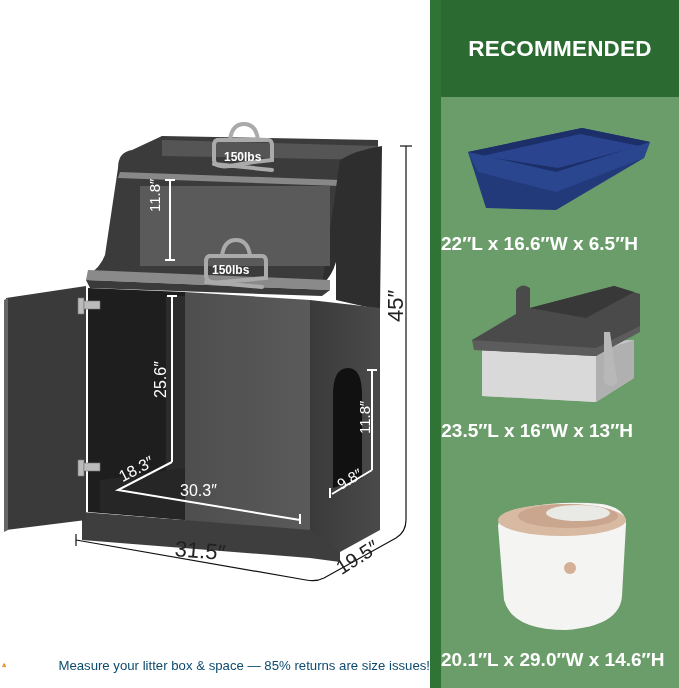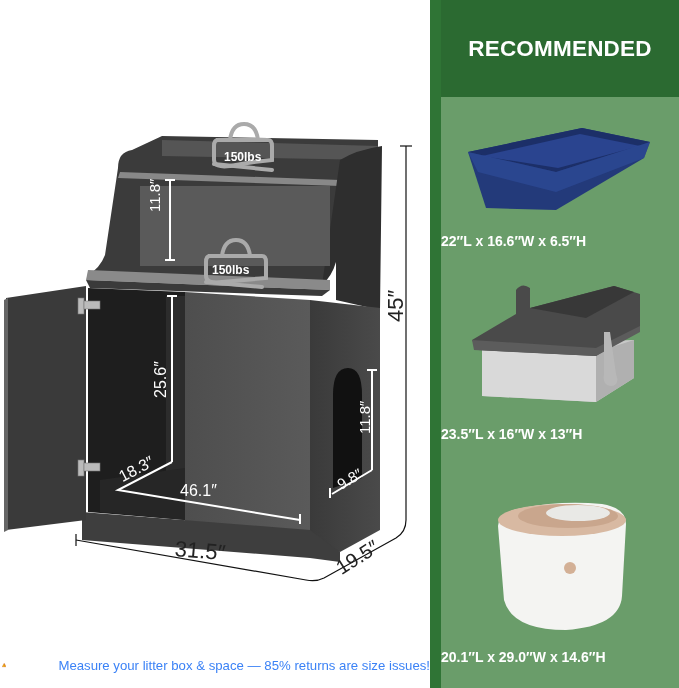--- a/index.html
+++ b/index.html
@@ -7,36 +7,36 @@
   body { position: relative; font-family: "Liberation Sans", "DejaVu Sans", sans-serif; }
 
   .left { position: absolute; left: 0; top: 0; width: 430px; height: 688px; background: #ffffff; text-align: right; }
   .left svg.diagram { position: absolute; left: 0; top: 0; }
 
   .footer-warning {
     position: absolute; left: 2px; top: 654px; height: 22px; width: 428px;
     display: flex; align-items: center; gap: 8px;
   }
   .footer-warning .warn-icon { width: 24px; height: 22px; display: inline-block; }
-  .footer-warning .warn-text { font-size: 13.2px; color: #3b82f6; white-space: nowrap; margin-left: 44px; }
+  .footer-warning .warn-text { font-size: 13.2px; color: #0c4a6e; white-space: nowrap; margin-left: 44px; }
 
   .right { position: absolute; left: 430px; top: 0; width: 249px; height: 688px; background: #6a9d6a; }
   .right .border-left { position: absolute; left: 0; top: 0; width: 11px; height: 688px; background: #2f7435; }
   .right .header {
     position: absolute; left: 11px; top: 0; width: 238px; height: 97px; background: #2b6a31;
     display: flex; align-items: center; justify-content: center;
   }
   .right .header .title-line {
     color: #ffffff; font-weight: bold; font-size: 22.5px; line-height: 28px; letter-spacing: 0.2px;
     text-align: center; white-space: nowrap;
   }
   .box-img { position: absolute; }
   .box-caption {
-    position: absolute; left: 11px; width: 192px; text-align: left;
-    color: #ffffff; font-weight: bold; font-size: 14px; white-space: nowrap;
+    position: absolute; left: 11px; width: 192px; text-align: right;
+    color: #ffffff; font-weight: bold; font-size: 19px; white-space: nowrap;
   }
 </style>
 </head>
 <body>
 
 <div class="left">
   <svg class="diagram" width="430" height="650" viewBox="0 0 430 650">
     <defs>
       <linearGradient id="sideG" x1="0" x2="1">
         <stop offset="0" stop-color="#3a3a3a"></stop>
@@ -114,21 +114,21 @@
       <path d="M406 520 Q406 532 396 538 L324 578 Q316 582 306 580 L76 540"></path>
       <line x1="76" y1="534" x2="76" y2="546"></line>
     </g>
   </svg>
 
   <div style="position:absolute;left:224px;top:150px;font-size:12px;font-weight:bold;color:#fff;">150lbs</div>
   <div style="position:absolute;left:212px;top:263px;font-size:12px;font-weight:bold;color:#fff;">150lbs</div>
   <div style="position:absolute;left:146px;top:212px;font-size:15px;color:#fff;transform:rotate(-90deg);transform-origin:left top;white-space:nowrap;">11.8″</div>
   <div style="position:absolute;left:152px;top:398px;font-size:16px;color:#fff;transform:rotate(-90deg);transform-origin:left top;white-space:nowrap;">25.6″</div>
   <div style="position:absolute;left:116px;top:470px;font-size:16px;color:#fff;transform:rotate(-28deg);transform-origin:left top;white-space:nowrap;">18.3″</div>
-  <div style="position:absolute;left:180px;top:482px;font-size:16px;color:#fff;white-space:nowrap;">46.1″</div>
+  <div style="position:absolute;left:180px;top:482px;font-size:16px;color:#fff;white-space:nowrap;">30.3″</div>
   <div style="position:absolute;left:356px;top:434px;font-size:15px;color:#fff;transform:rotate(-90deg);transform-origin:left top;white-space:nowrap;">11.8″</div>
   <div style="position:absolute;left:334px;top:478px;font-size:15px;color:#fff;transform:rotate(-30deg);transform-origin:left top;white-space:nowrap;">9.8″</div>
   <div style="position:absolute;left:383px;top:322px;font-size:22px;color:#222;transform:rotate(-90deg);transform-origin:left top;white-space:nowrap;">45″</div>
   <div style="position:absolute;left:176px;top:536px;font-size:22px;color:#222;transform:rotate(5deg);transform-origin:left top;white-space:nowrap;">31.5″</div>
   <div style="position:absolute;left:332px;top:560px;font-size:20px;color:#222;transform:rotate(-32deg);transform-origin:left top;white-space:nowrap;">19.5″</div>
 
   <div class="footer-warning">
     <svg class="warn-icon" viewBox="0 0 24 22">
       <path d="M12 1.5 L23 20.5 L1 20.5 Z" fill="#f5c400" stroke="#c0392b" stroke-width="1.8" stroke-linejoin="round"></path>
       <rect x="11" y="7" width="2.2" height="8" fill="#c0392b"></rect>
@@ -154,21 +154,21 @@
 
   <svg class="box-img" style="left:34px;top:274px;" width="190" height="130" viewBox="0 0 190 130">
     <path d="M18 70 L18 122 L132 128 L170 104 L170 66 Z" fill="#c8c8c8"></path>
     <path d="M18 70 L132 78 L132 128 L18 122 Z" fill="#d9d9d9"></path>
     <path d="M132 78 L170 66 L170 104 L132 128 Z" fill="#b0b0b0"></path>
     <path d="M8 66 L52 40 L52 16 Q58 8 66 14 L66 34 L150 12 L176 20 L176 54 L132 82 L14 76 Z" fill="#4a4a4a"></path>
     <path d="M66 34 L150 12 L170 18 L122 44 Z" fill="#383838"></path>
     <path d="M8 66 L132 74 L176 52 L176 58 L132 82 L10 76 Z" fill="#5c5c5c"></path>
     <path d="M140 58 L146 58 L152 100 Q156 110 148 112 Q138 112 140 100 Z" fill="#b8b8b8"></path>
   </svg>
-  <div class="box-caption" style="top:420px;margin-top:6px;">23.5″L x 16″W x 13″H</div>
+  <div class="box-caption" style="top:420px;">23.5″L x 16″W x 13″H</div>
 
   <svg class="box-img" style="left:62px;top:496px;" width="140" height="140" viewBox="0 0 140 140">
     <path d="M6 30 Q6 16 30 12 Q70 4 110 8 Q134 12 134 28 L130 100 Q128 130 74 134 Q20 134 12 104 Z" fill="#f4f4f2"></path>
     <ellipse cx="70" cy="24" rx="64" ry="16" fill="#d8b9a2"></ellipse>
     <ellipse cx="76" cy="20" rx="50" ry="12" fill="#c9a68d"></ellipse>
     <ellipse cx="86" cy="17" rx="32" ry="8" fill="#e9e9e6"></ellipse>
     <circle cx="78" cy="72" r="6" fill="#d3b096"></circle>
   </svg>
   <div class="box-caption" style="top:649px;">20.1″L x 29.0″W x 14.6″H</div>
 </div>

